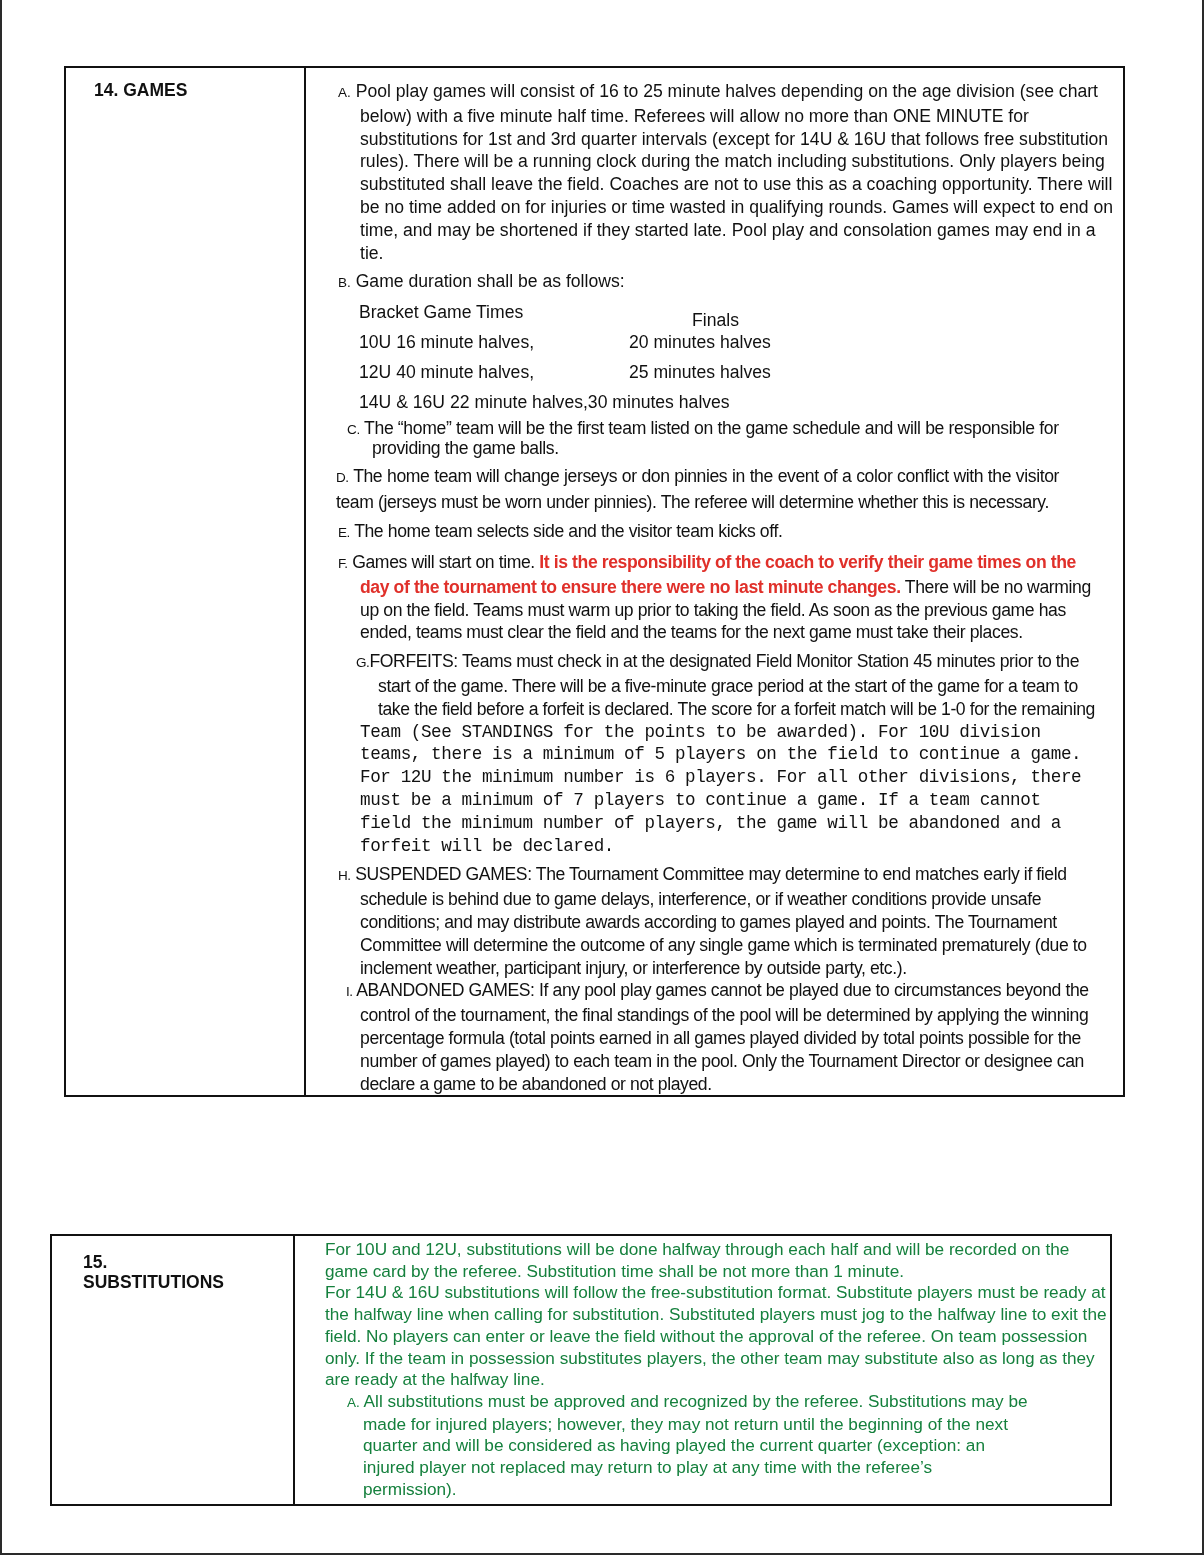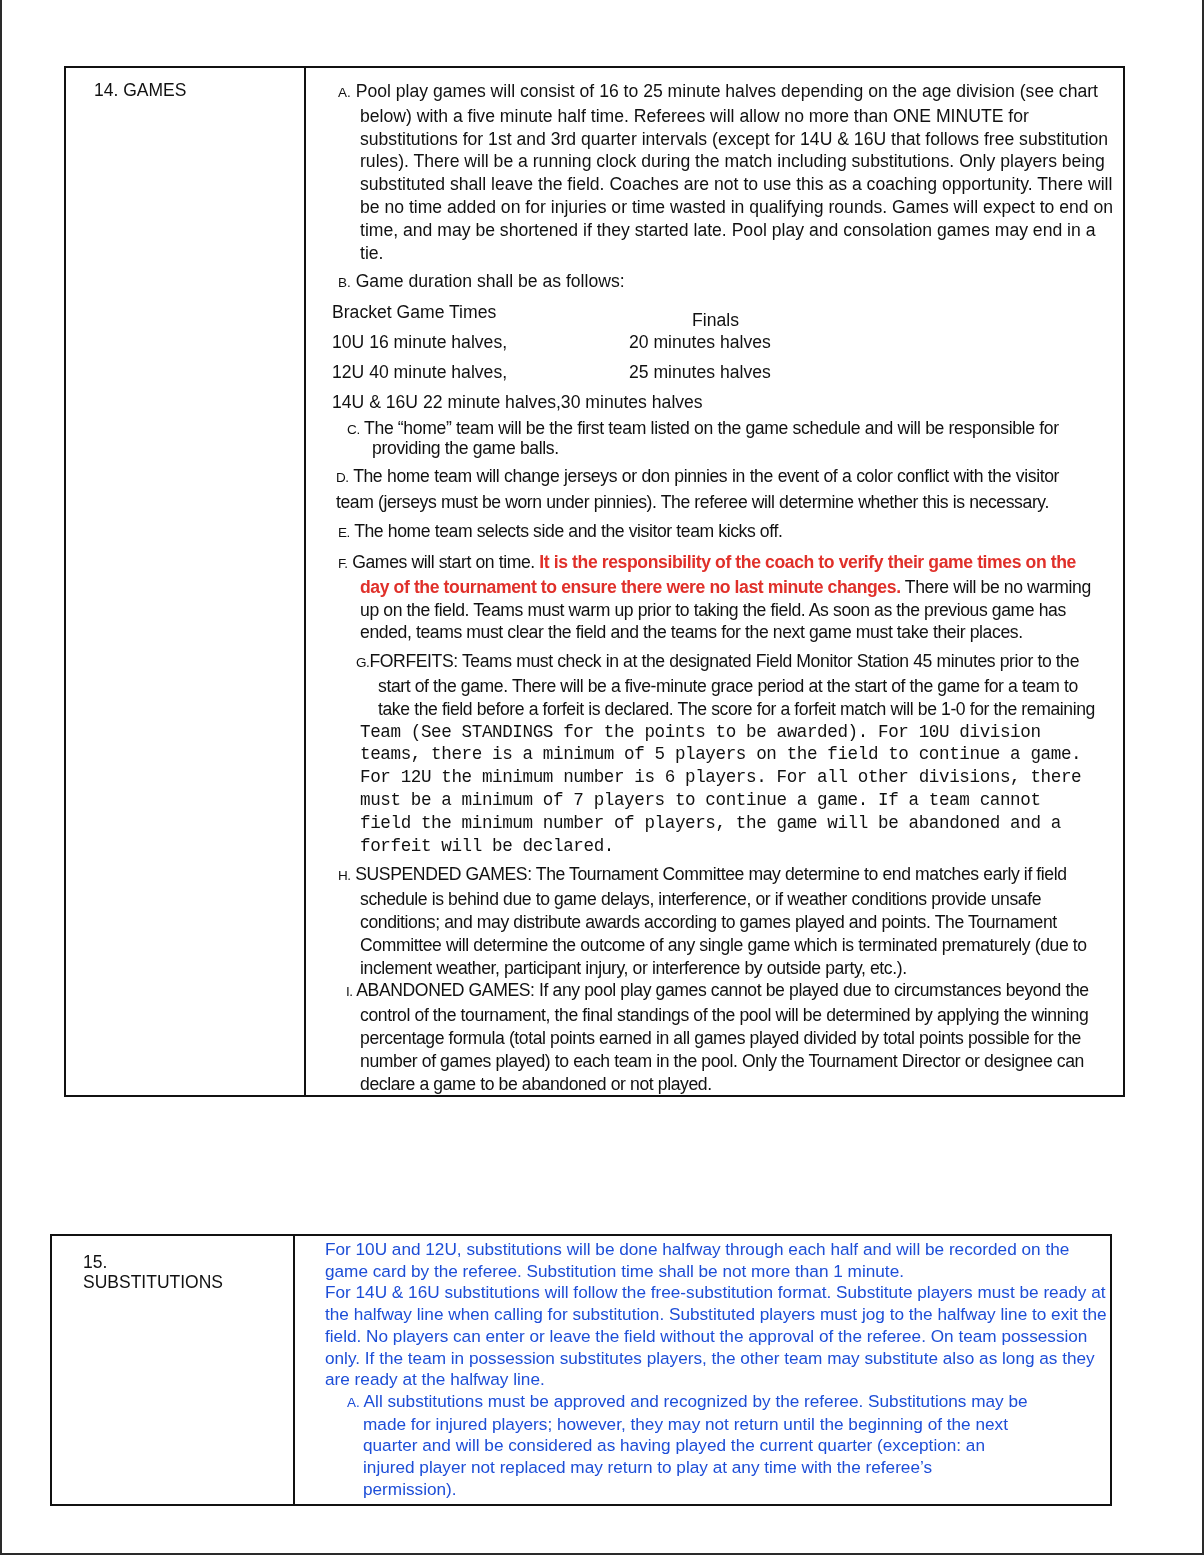--- a/index.html
+++ b/index.html
@@ -4,33 +4,33 @@
 <style>
   html, body { margin: 0; padding: 0; background: #ffffff; }
   body { width: 1204px; height: 1556px; position: relative; overflow: hidden;
          font-family: "Liberation Sans", sans-serif; color: #111; }
   .page-frame { position: absolute; left: 0; top: -2px; width: 1200px; height: 1553px;
                 border: 2px solid #2a2a2a; box-sizing: content-box; }
   table.rule { position: absolute; border-collapse: collapse; table-layout: fixed; }
   table.rule td { border: 2px solid #111; vertical-align: top; padding: 0; }
   #t14 { left: 64px; top: 66px; width: 1061px; }
   #t15 { left: 50px; top: 1234px; width: 1062px; }
-  .head-cell { font-weight: normal; font-size: 17.5px; line-height: 20px; margin-top: 48px; }
+  .head-cell { font-weight: bold; font-size: 17.5px; line-height: 20px; margin-top: 48px; }
   #t14 .head-cell { width: 210px; padding: 12px 0 0 28px !important; }
   #t15 .head-cell { width: 210px; padding: 16px 0 0 31px !important; }
   .body14 { padding: 12px 0 0 0 !important; font-size: 17.6px; line-height: 22.8px; }
   .item { position: relative; margin: 0 0 6px 0; }
   .lbl { font-size: 13.5px; }
   .hang { padding-left: 54px; text-indent: -22px; }
   .red { color: #e0302a; font-weight: bold; }
-  .tbl-line { padding-left: 26px; height: 30px; line-height: 30px; position: relative; }
+  .tbl-line { padding-left: 53px; height: 30px; line-height: 30px; position: relative; }
   .tbl-line .c2 { position: absolute; left: 323px; top: 0; }
   .tbl-line .c2b { position: absolute; left: 386px; top: 8px; }
   .condensed { font-family: "Liberation Sans Narrow", "Liberation Sans", sans-serif; }
-  .body15 { padding: 3px 0 0 30px !important; font-size: 17.2px; line-height: 21.7px; color: #1d4ed8; }
+  .body15 { padding: 3px 0 0 30px !important; font-size: 17.2px; line-height: 21.7px; color: #15803d; }
   .sub-a { padding-left: 38px; text-indent: -16px; }
 </style>
 </head>
 <body>
 
 <div class="page-frame"></div>
 
 <table class="rule" id="t14">
   <tbody>
       <tr>

